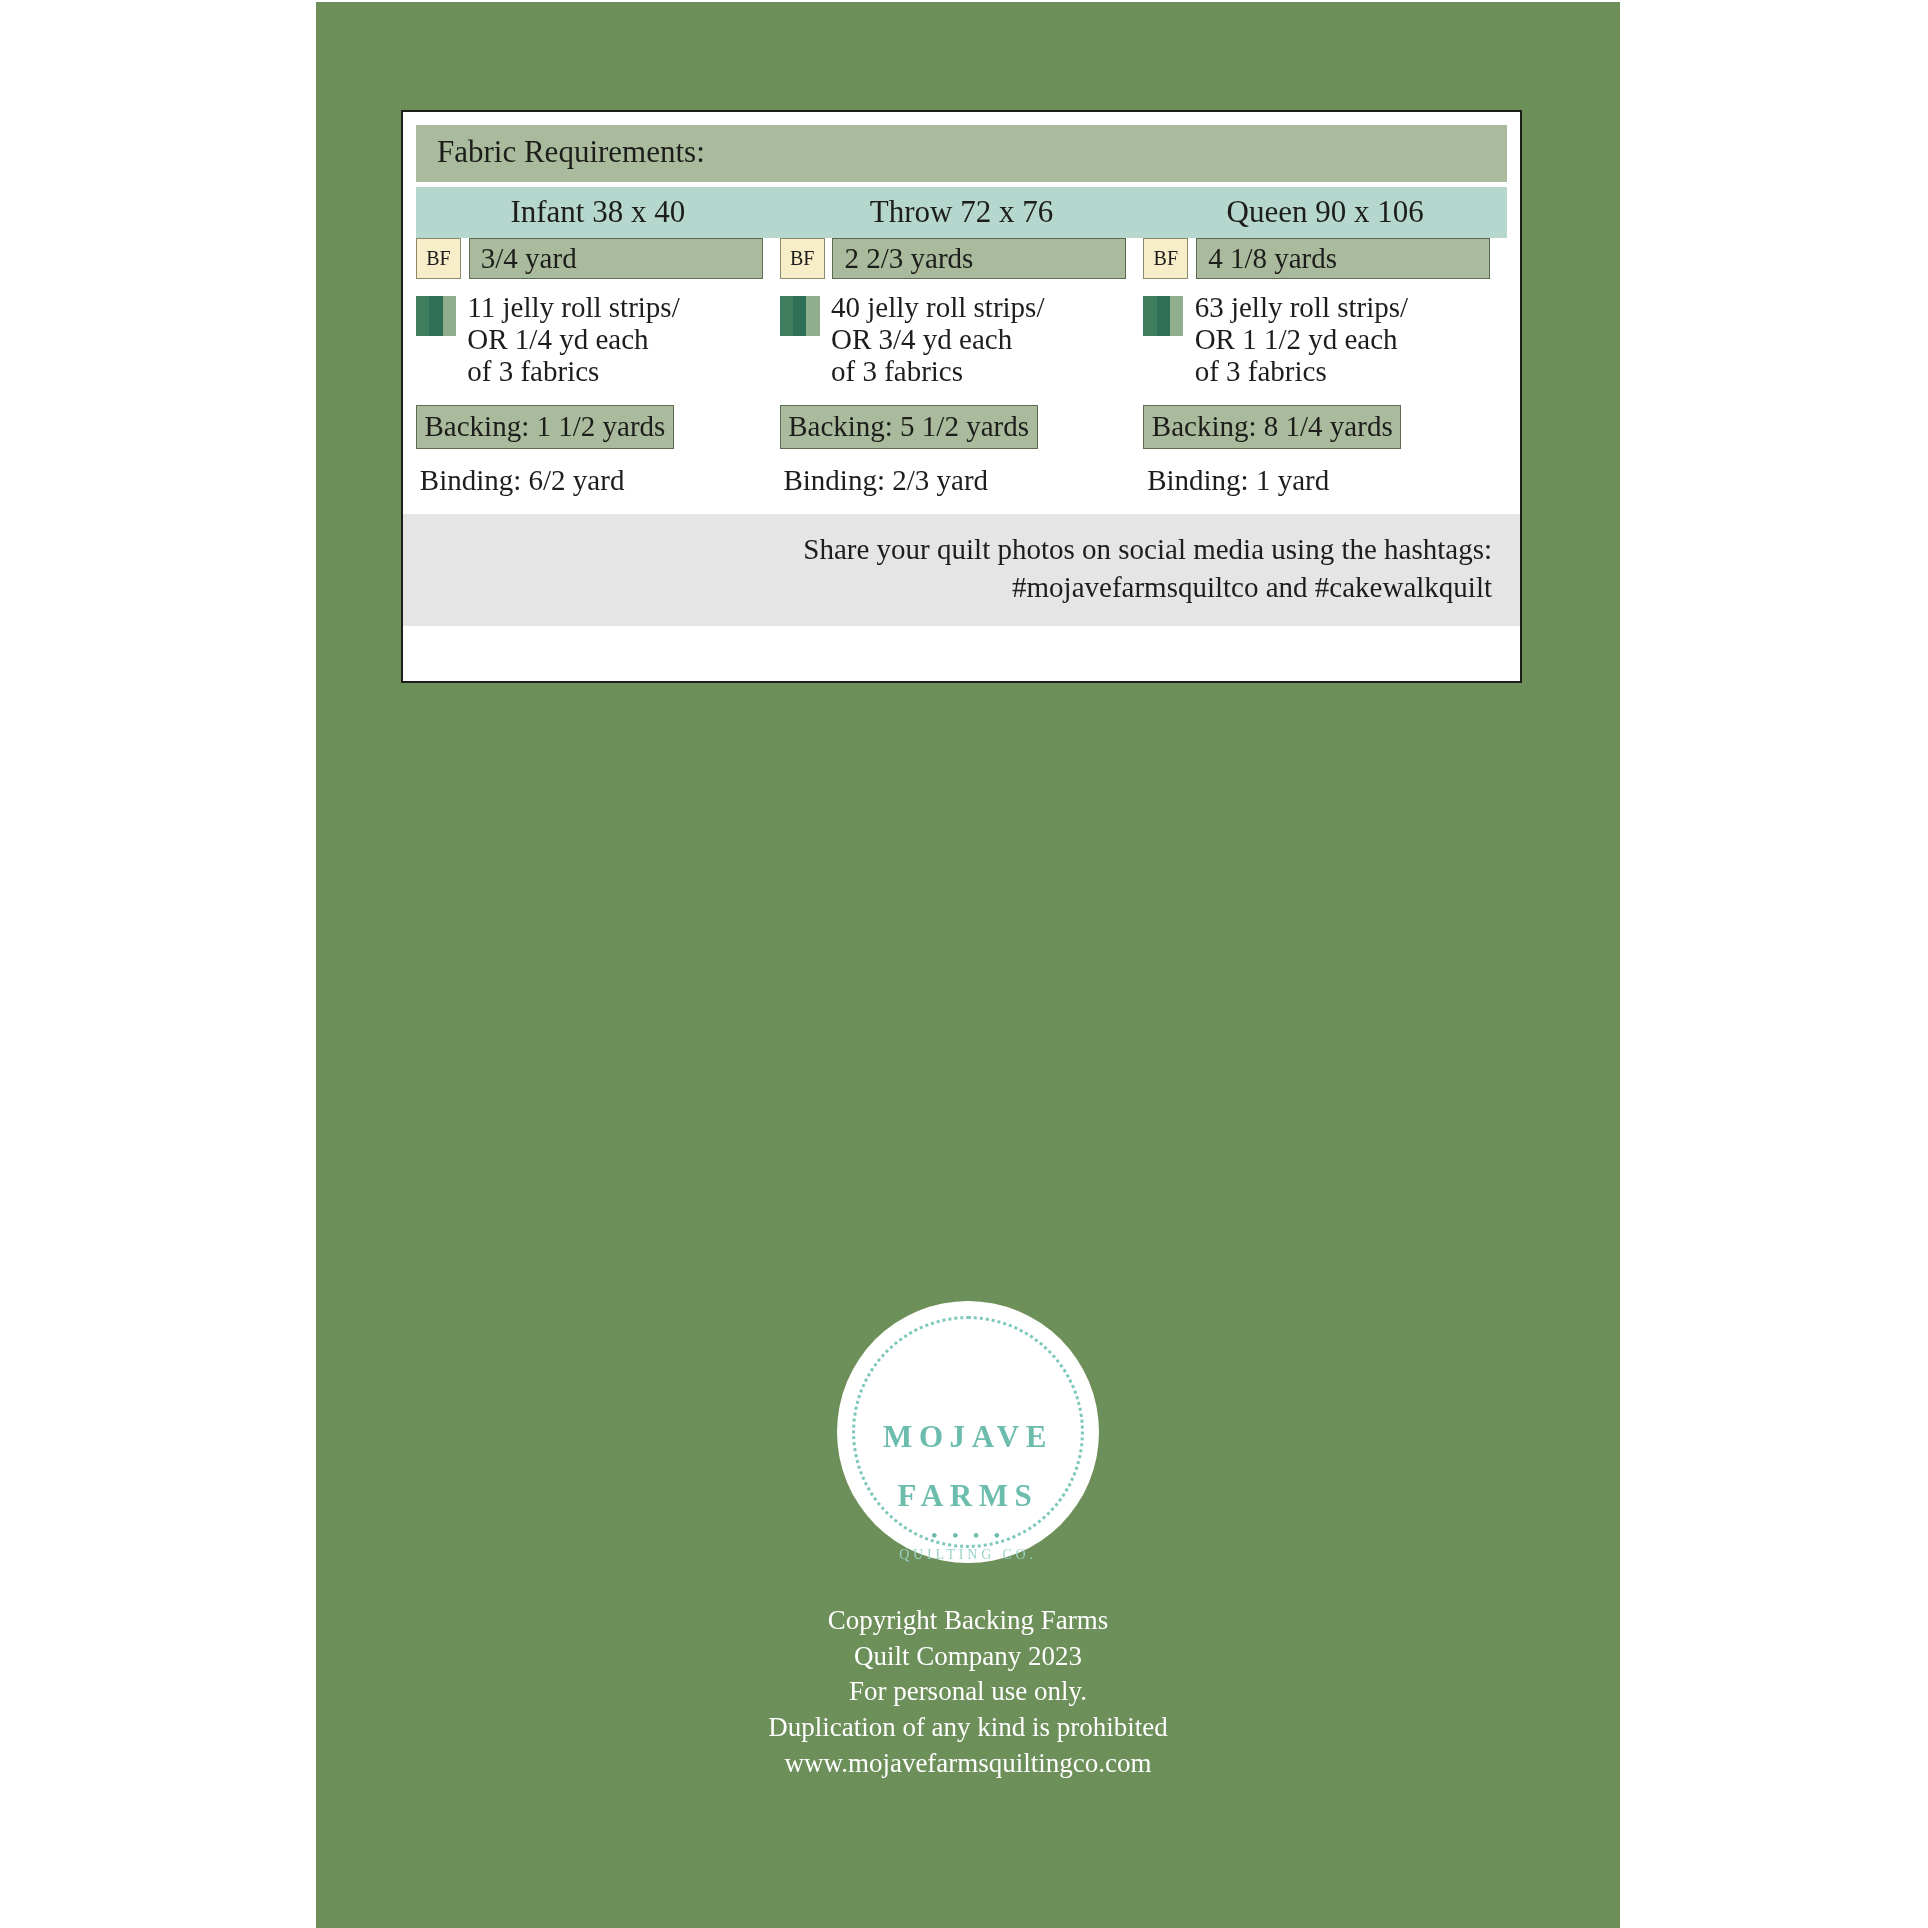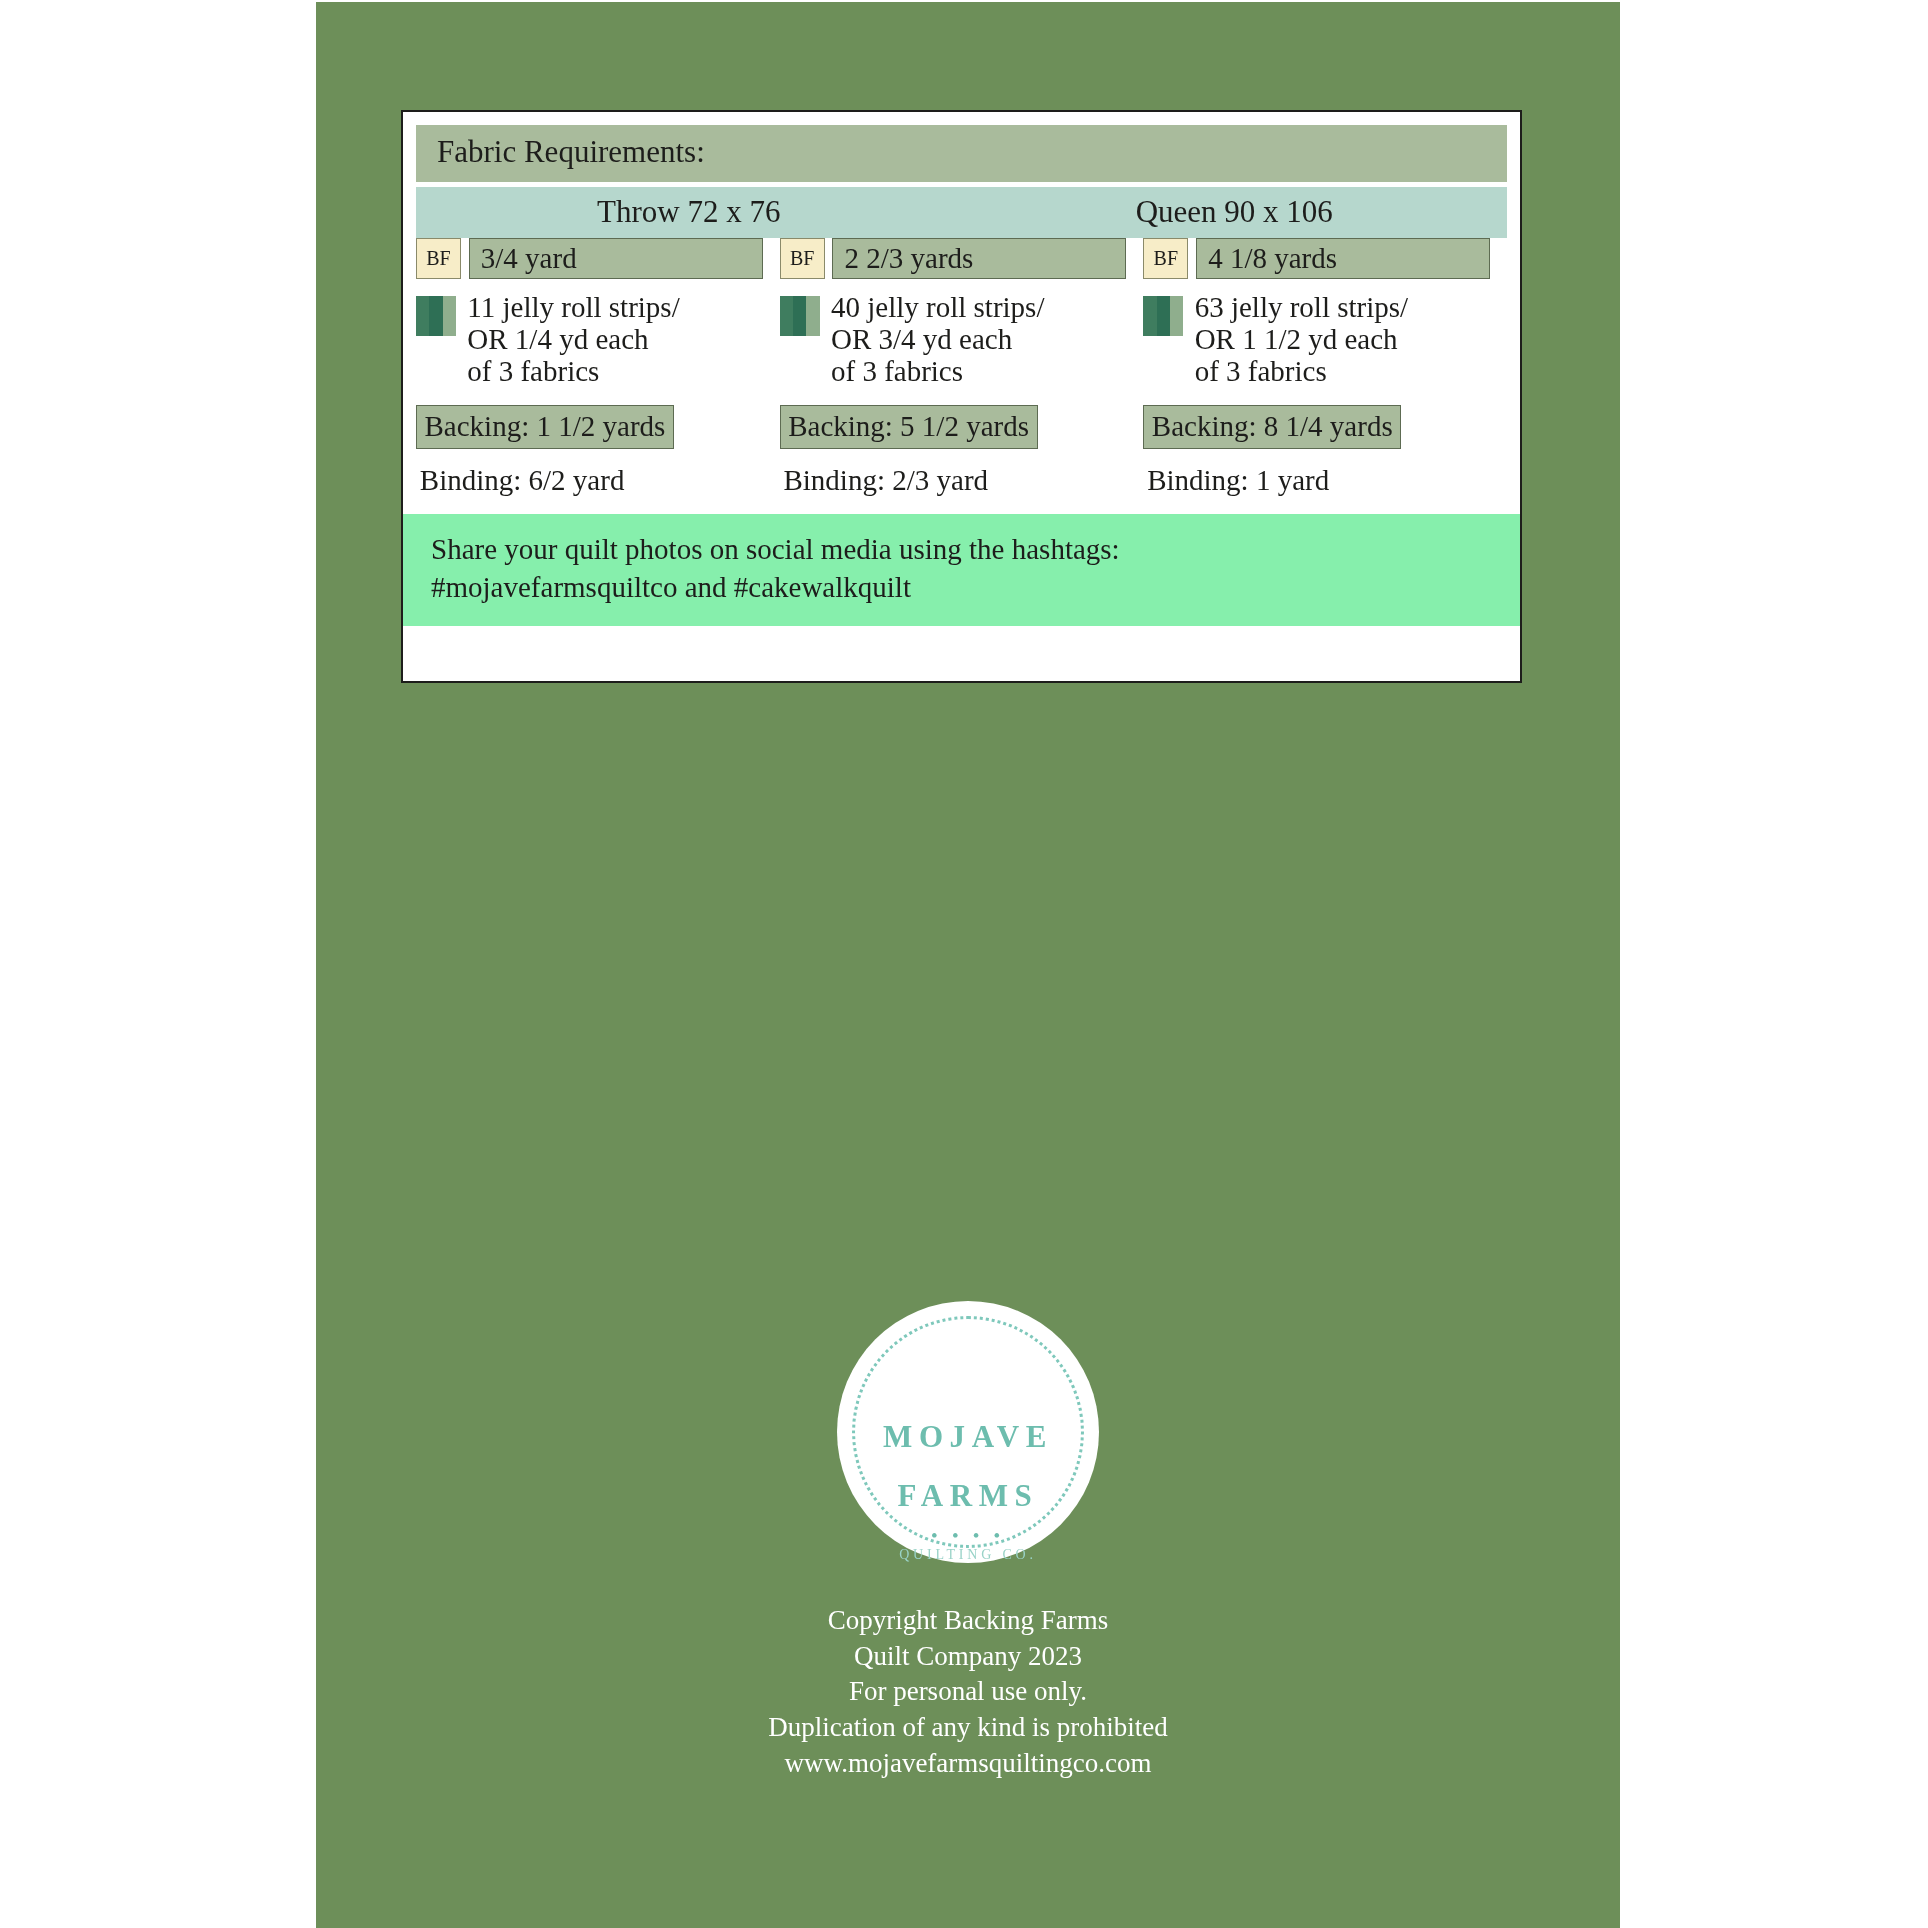--- a/index.html
+++ b/index.html
@@ -121,25 +121,25 @@
     padding: 3.8px 7.5px 5.6px 7.5px;
   }
   .binding {
     margin-top: 15px;
     font-size: 29px;
     color: #1d1d1b;
     padding-left: 3.8px;
   }
   .hashtag-band {
     margin: 17px -13px 12px -13px;
-    background: #86efac;
+    background: #e5e5e5;
     color: #1d1d1b;
     font-size: 29px;
     line-height: 1.3;
-    text-align: left;
+    text-align: right;
     padding: 17px 28px 19px 28px;
   }
   .card-foot {
     height: 43px;
     background: #ffffff;
   }
   
   .logo-wrap {
     position: absolute;
     left: 0;
@@ -200,20 +200,21 @@
 </head>
 <body>
 
 <div class="page">
 
   <div class="req-card">
 
     <div class="req-title">Fabric Requirements:</div>
 
     <div class="size-header-row">
+      <div class="size-header">Infant 38 x 40</div>
       <div class="size-header">Throw 72 x 76</div>
       <div class="size-header">Queen 90 x 106</div>
     </div>
 
     <div class="cols">
 
       <div class="col">
         <div class="bf-row">
           <div class="bf-chip">BF</div>
           <div class="bf-amount">3/4 yard</div>

